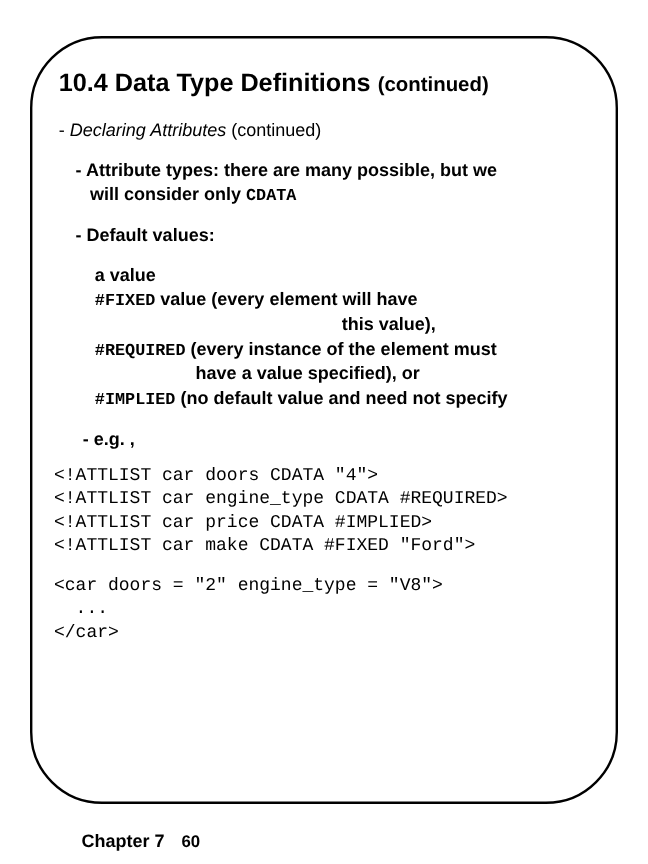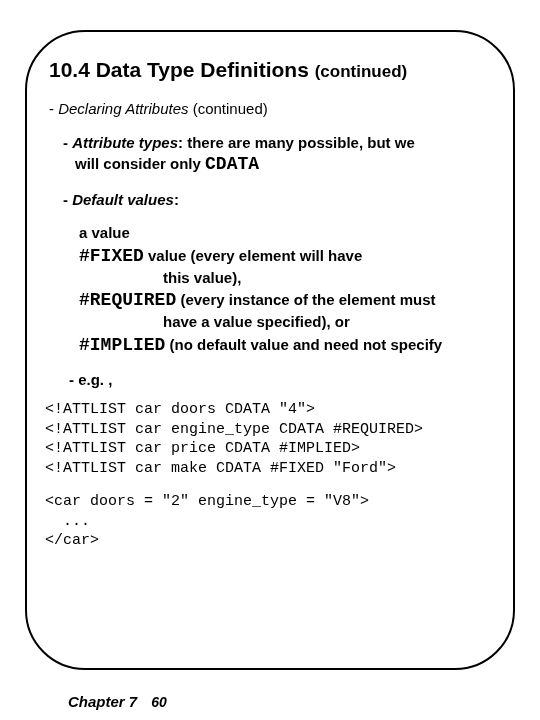--- a/index.html
+++ b/index.html
@@ -38,34 +38,34 @@
     margin-bottom: 16px;
   }
   .sub1 .bi { font-style: italic; }
   .body-block {
     font-size: 15px;
     font-weight: bold;
     line-height: 1.3;
     margin-bottom: 14px;
     padding-left: 14px;
   }
-  .body-block .bi { font-style: italic; }
+  .body-block .bi { }
   .monob {
     font-family: "Courier New", monospace;
     font-weight: bold;
-    font-size: 18px;
+    font-size: 14px;
   }
   .values-block {
     padding-left: 30px;
     font-size: 15px;
     font-weight: bold;
     line-height: 1.35;
     margin-bottom: 14px;
   }
-  .indent-a { padding-left: 84px; display:block; }
+  .indent-a { padding-left: 84px; display:block;text-align:center; }
   .indent-b { padding-left: 84px; display:block; }
   .eg {
     font-size: 15px;
     font-weight: bold;
     padding-left: 20px;
     margin-bottom: 12px;
   }
   .code-block {
     font-family: "Courier New", monospace;
     font-size: 15px;
@@ -76,21 +76,20 @@
   }
   .footer {
     position: absolute;
     bottom: 10px;
     left: 0;
     right: 0;
     font-weight: bold;
     display: flex;
     align-items: baseline;
     padding: 0 48px 0 68px;
-    font-style: italic;
   }
   .footer .chap { font-size: 15px; flex: 0 0 auto; margin-right: 14px;}
   .footer .copy { font-size: 11px; flex: 1 1 auto; }
   .footer .page { font-size: 14px; flex: 0 0 auto; }
 </style>
 </head>
 <body>
 
 <div class="slide-frame">
 

